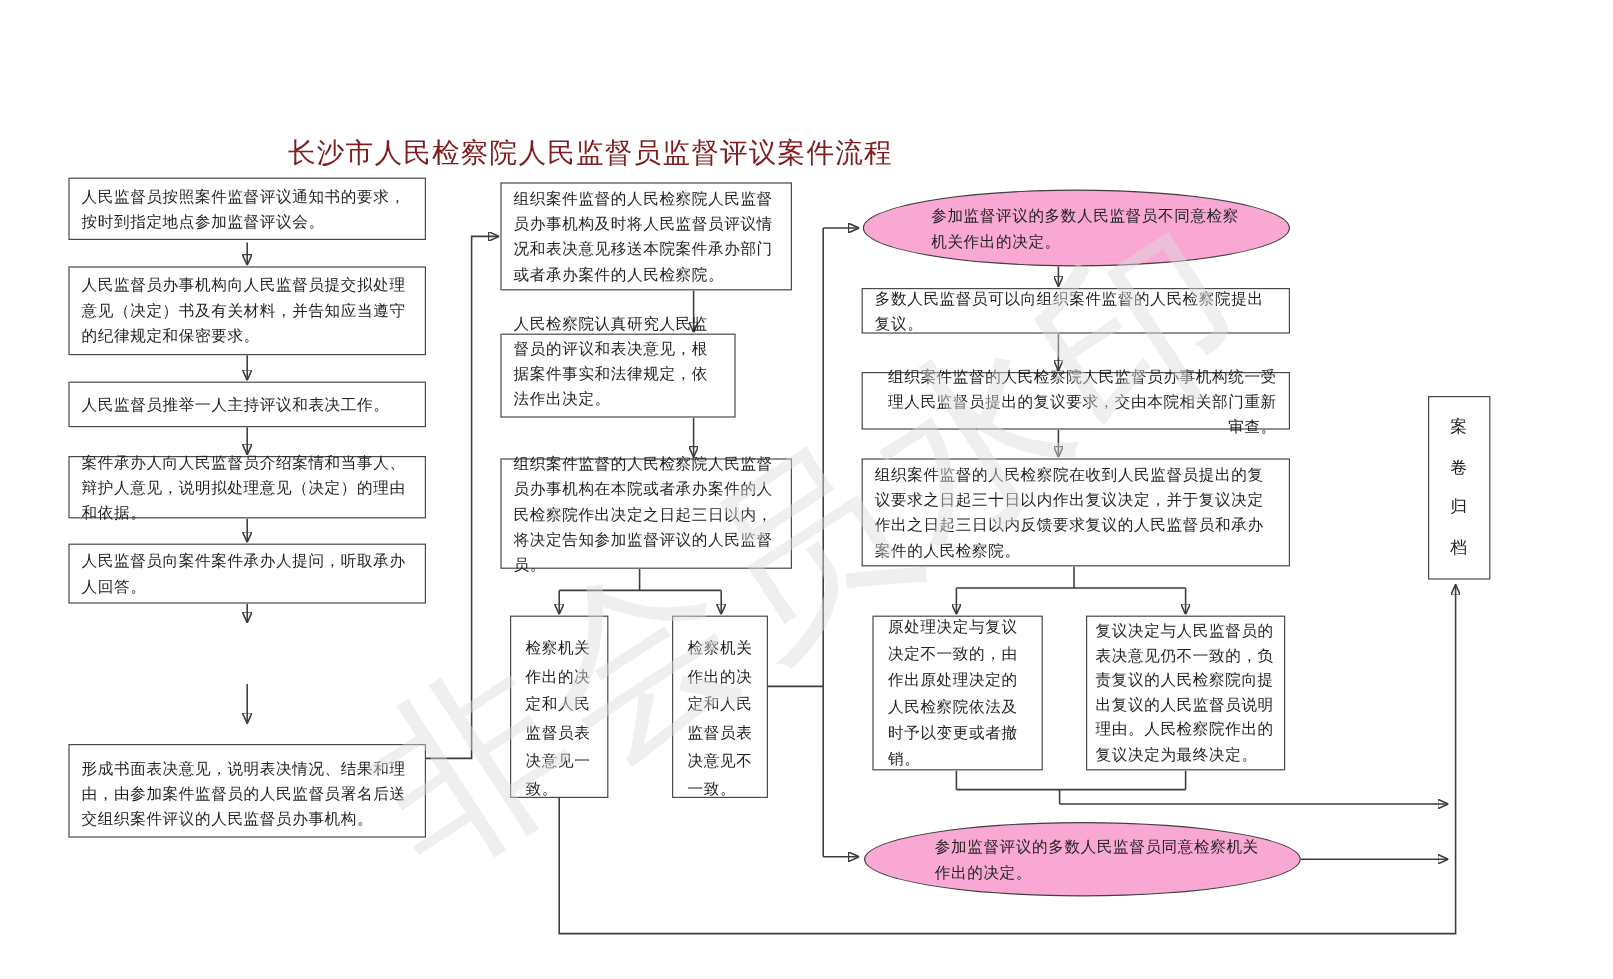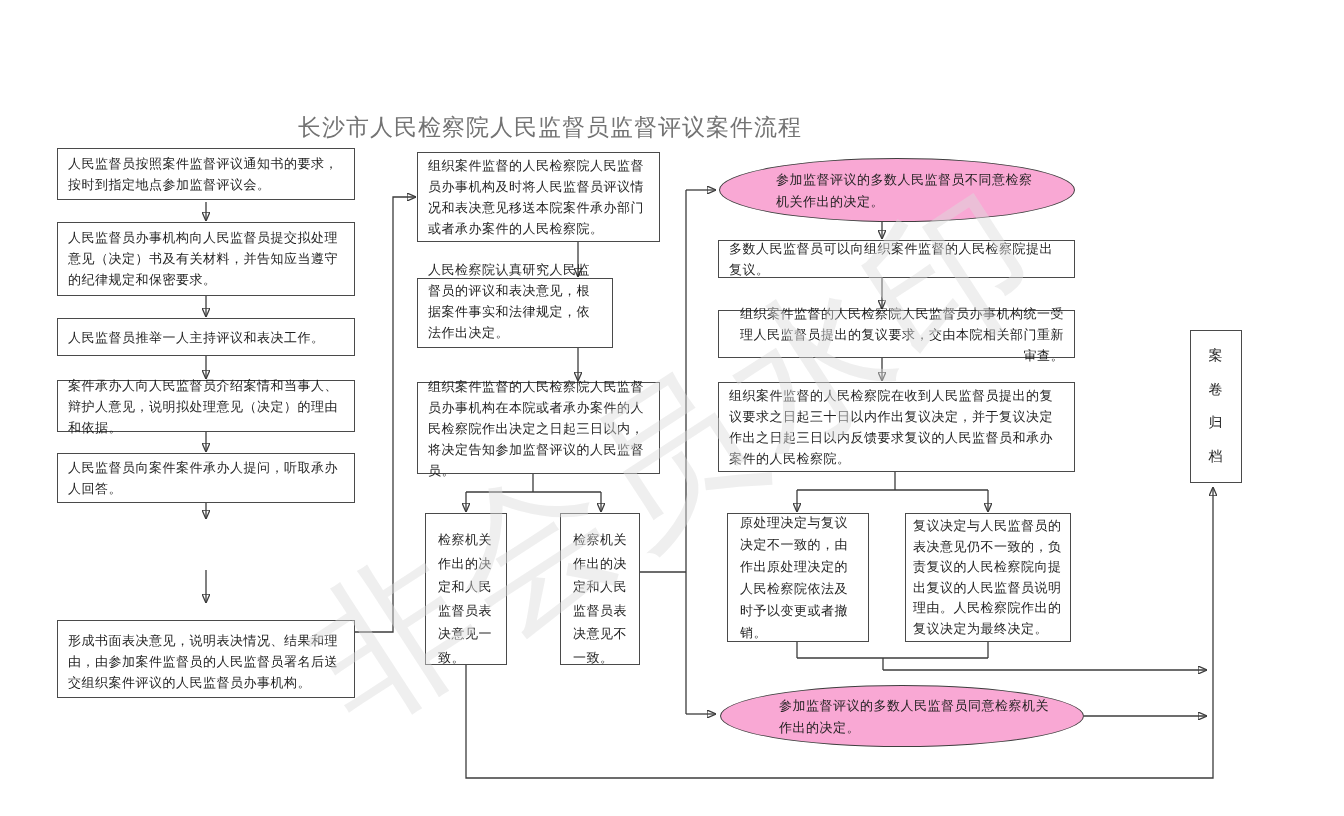--- a/index.html
+++ b/index.html
@@ -3,22 +3,22 @@
 <meta charset="utf-8">
 <style>
   * { margin:0; padding:0; box-sizing:border-box; }
   html,body { width:1344px; height:816px; background:#ffffff; overflow:hidden; }
   body { font-family:"Liberation Sans", sans-serif; color:#1f1f1f; position:relative; }
 
   .canvas { position:absolute; left:0; top:0; width:1344px; height:816px; }
 
   .title {
     position:absolute; left:240px; top:112px; width:620px;
-    text-align:center; font-family:"Liberation Serif", serif;
-    font-size:23px; letter-spacing:1px; color:#737373;
+    font-family:"Liberation Serif", serif;
+    font-size:23px; letter-spacing:1px; color:#7f1d1d;
   }
 
   .watermark {
     position:absolute; left:240px; top:350px; width:870px;
     text-align:center; font-size:160px; letter-spacing:6px;
     color:#dcdcdc; opacity:0.45; transform:rotate(-33deg);
     pointer-events:none; z-index:5; white-space:nowrap;
     font-family:"Liberation Sans", sans-serif;
   }
 

